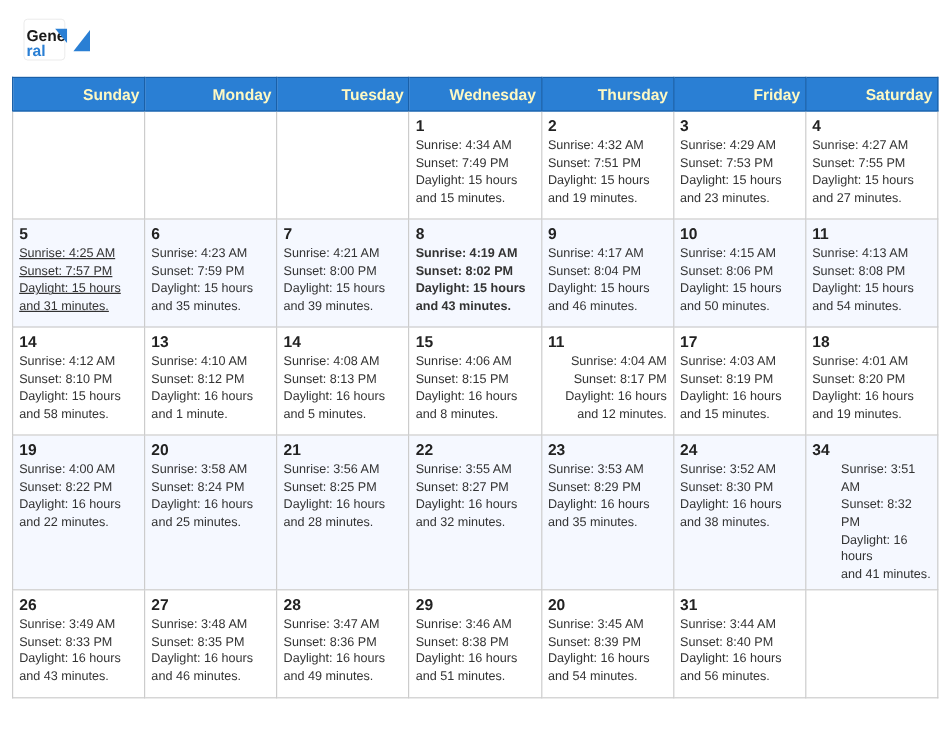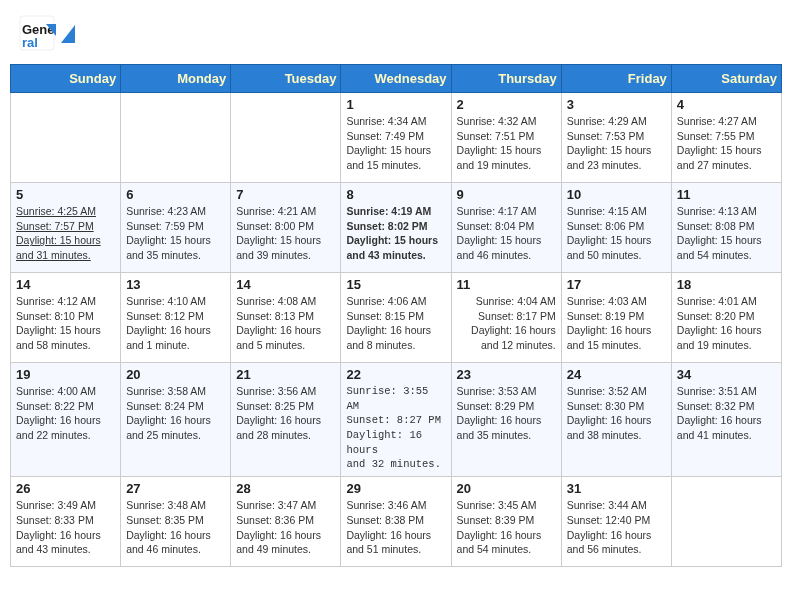--- a/index.html
+++ b/index.html
@@ -270,42 +270,42 @@
         </td>
         <td>
           <span class="day-num">21</span>
           <div class="day-info" style="white-space: pre-line;">Sunrise: 3:56 AM
 Sunset: 8:25 PM
 Daylight: 16 hours
 and 28 minutes.</div>
         </td>
         <td>
           <span class="day-num">22</span>
-          <div class="day-info" style="white-space: pre-line; font-family: Liberation Mono, monospace;">Sunrise: 3:55 AM
+          <div class="day-info" style="white-space: pre-line;">Sunrise: 3:55 AM
 Sunset: 8:27 PM
 Daylight: 16 hours
 and 32 minutes.</div>
         </td>
         <td>
           <span class="day-num">23</span>
           <div class="day-info" style="white-space: pre-line;">Sunrise: 3:53 AM
 Sunset: 8:29 PM
 Daylight: 16 hours
 and 35 minutes.</div>
         </td>
         <td>
           <span class="day-num">24</span>
           <div class="day-info" style="white-space: pre-line;">Sunrise: 3:52 AM
 Sunset: 8:30 PM
 Daylight: 16 hours
 and 38 minutes.</div>
         </td>
         <td>
           <span class="day-num">34</span>
-          <div class="day-info" style="white-space: pre-line;">Sunrise: 3:51 AM
+          <div class="day-info" style="white-space: pre-line; margin-left: 24px;">Sunrise: 3:51 AM
 Sunset: 8:32 PM
 Daylight: 16 hours
 and 41 minutes.</div>
         </td>
       </tr>
       <tr>
         <td>
           <span class="day-num">26</span>
           <div class="day-info" style="white-space: pre-line;">Sunrise: 3:49 AM
 Sunset: 8:33 PM
@@ -336,20 +336,20 @@
         <td>
           <span class="day-num">20</span>
           <div class="day-info" style="white-space: pre-line;">Sunrise: 3:45 AM
 Sunset: 8:39 PM
 Daylight: 16 hours
 and 54 minutes.</div>
         </td>
         <td>
           <span class="day-num">31</span>
           <div class="day-info" style="white-space: pre-line;">Sunrise: 3:44 AM
-Sunset: 12:40 PM
+Sunset: 8:40 PM
 Daylight: 16 hours
 and 56 minutes.</div>
         </td>
         <td class="empty"></td>
       </tr>
     </tbody>
 </table>
 
 </body></html>

